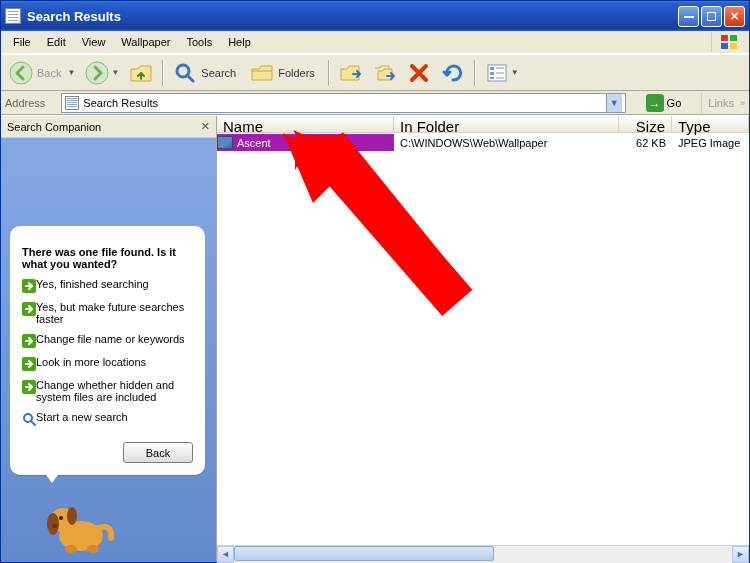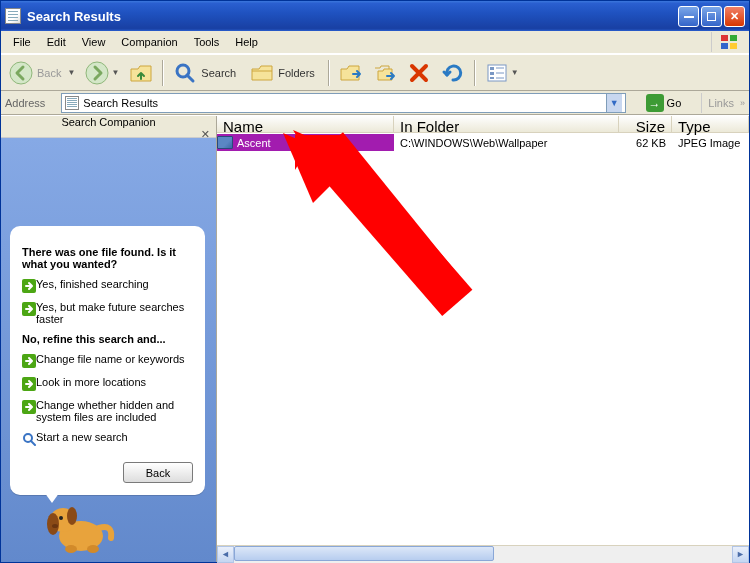--- a/index.html
+++ b/index.html
@@ -124,21 +124,21 @@
   .sidepane {
     width: 216px;
     border-right: 1px solid #aca899;
     display:flex; flex-direction:column;
     background:#7598d9;
   }
   .side-head {
     height:22px; background:#ece9d8;
     border-bottom:1px solid #ccc;
     display:flex; align-items:center;
-    padding:0 6px; font-weight:normal;flex-direction:column;
+    padding:0 6px; font-weight:normal;
   }
   .side-head .x { margin-left:auto; color:#555; cursor:default; font-family: Arial; }
   .side-body {
     flex:1; position:relative;
     background: linear-gradient(to bottom, #86a9e5, #6289cc);
     overflow:hidden;
   }
   .balloon {
     position:absolute;
     left:9px; right:11px; top:88px;
@@ -247,21 +247,21 @@
   <div class="winbtn minmax">
       <span class="sq"></span>
     </div>
   <div class="winbtn close">✕</div>
 </div>
 
 <div class="menubar">
   <span class="mi">File</span>
   <span class="mi">Edit</span>
   <span class="mi">View</span>
-  <span class="mi">Companion</span>
+  <span class="mi">Wallpaper</span>
   <span class="mi">Tools</span>
   <span class="mi">Help</span>
   <span class="flag">
     <svg viewBox="0 0 18 16">
         <g>
           <rect x="1" y="1" width="7" height="6" fill="#d33"></rect>
           <rect x="10" y="1" width="7" height="6" fill="#3a3"></rect>
           <rect x="1" y="9" width="7" height="6" fill="#36c"></rect>
           <rect x="10" y="9" width="7" height="6" fill="#fc3"></rect>
         </g>
@@ -380,21 +380,20 @@
             </svg>
           <span>Yes, finished searching</span>
         </div>
         <div class="opt">
           <svg class="arrow-ic" viewBox="0 0 14 14">
               <rect width="14" height="14" fill="#4ca614" rx="2"></rect>
               <path d="M4 7 h5 m-2 -3 l3 3 l-3 3" stroke="#fff" stroke-width="2" fill="none" stroke-linecap="round" stroke-linejoin="round"></path>
             </svg>
           <span>Yes, but make future searches faster</span>
         </div>
-        <div class="sub">No, refine this search and...</div>
         <div class="opt">
           <svg class="arrow-ic" viewBox="0 0 14 14">
               <rect width="14" height="14" fill="#4ca614" rx="2"></rect>
               <path d="M4 7 h5 m-2 -3 l3 3 l-3 3" stroke="#fff" stroke-width="2" fill="none" stroke-linecap="round" stroke-linejoin="round"></path>
             </svg>
           <span>Change file name or keywords</span>
         </div>
         <div class="opt">
           <svg class="arrow-ic" viewBox="0 0 14 14">
               <rect width="14" height="14" fill="#4ca614" rx="2"></rect>

